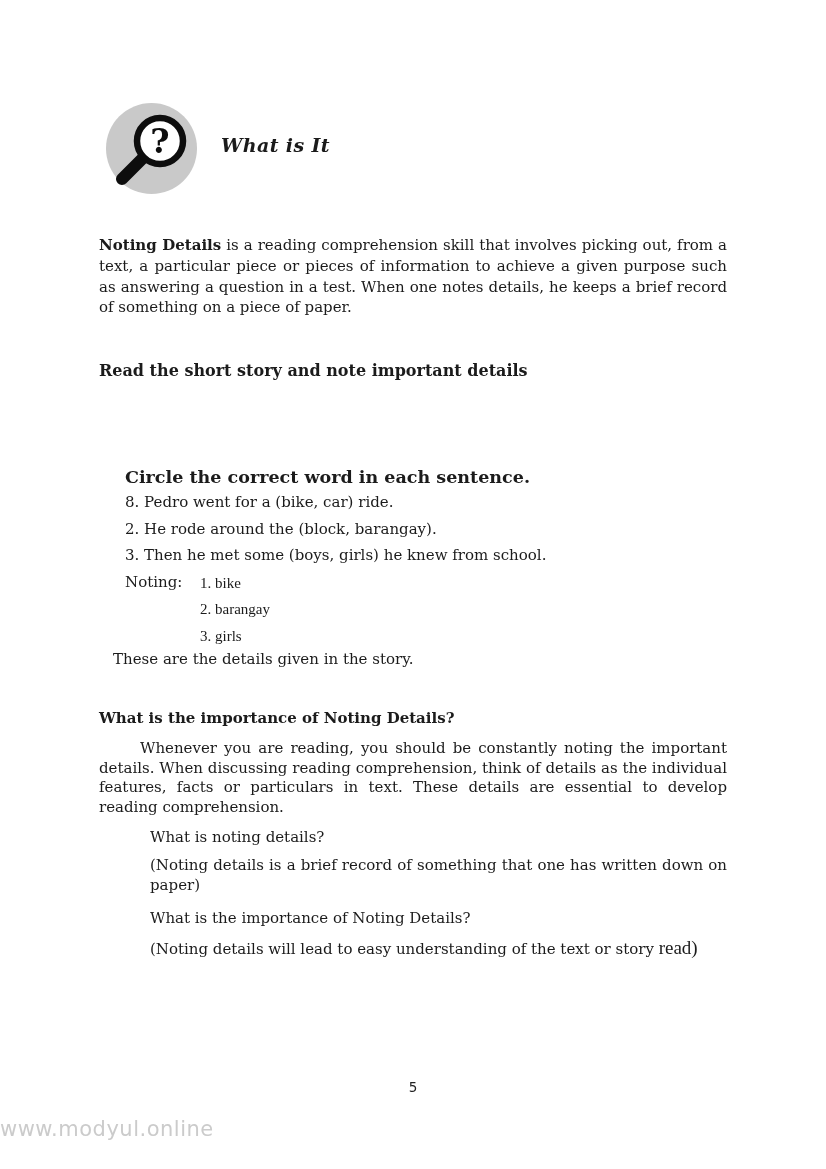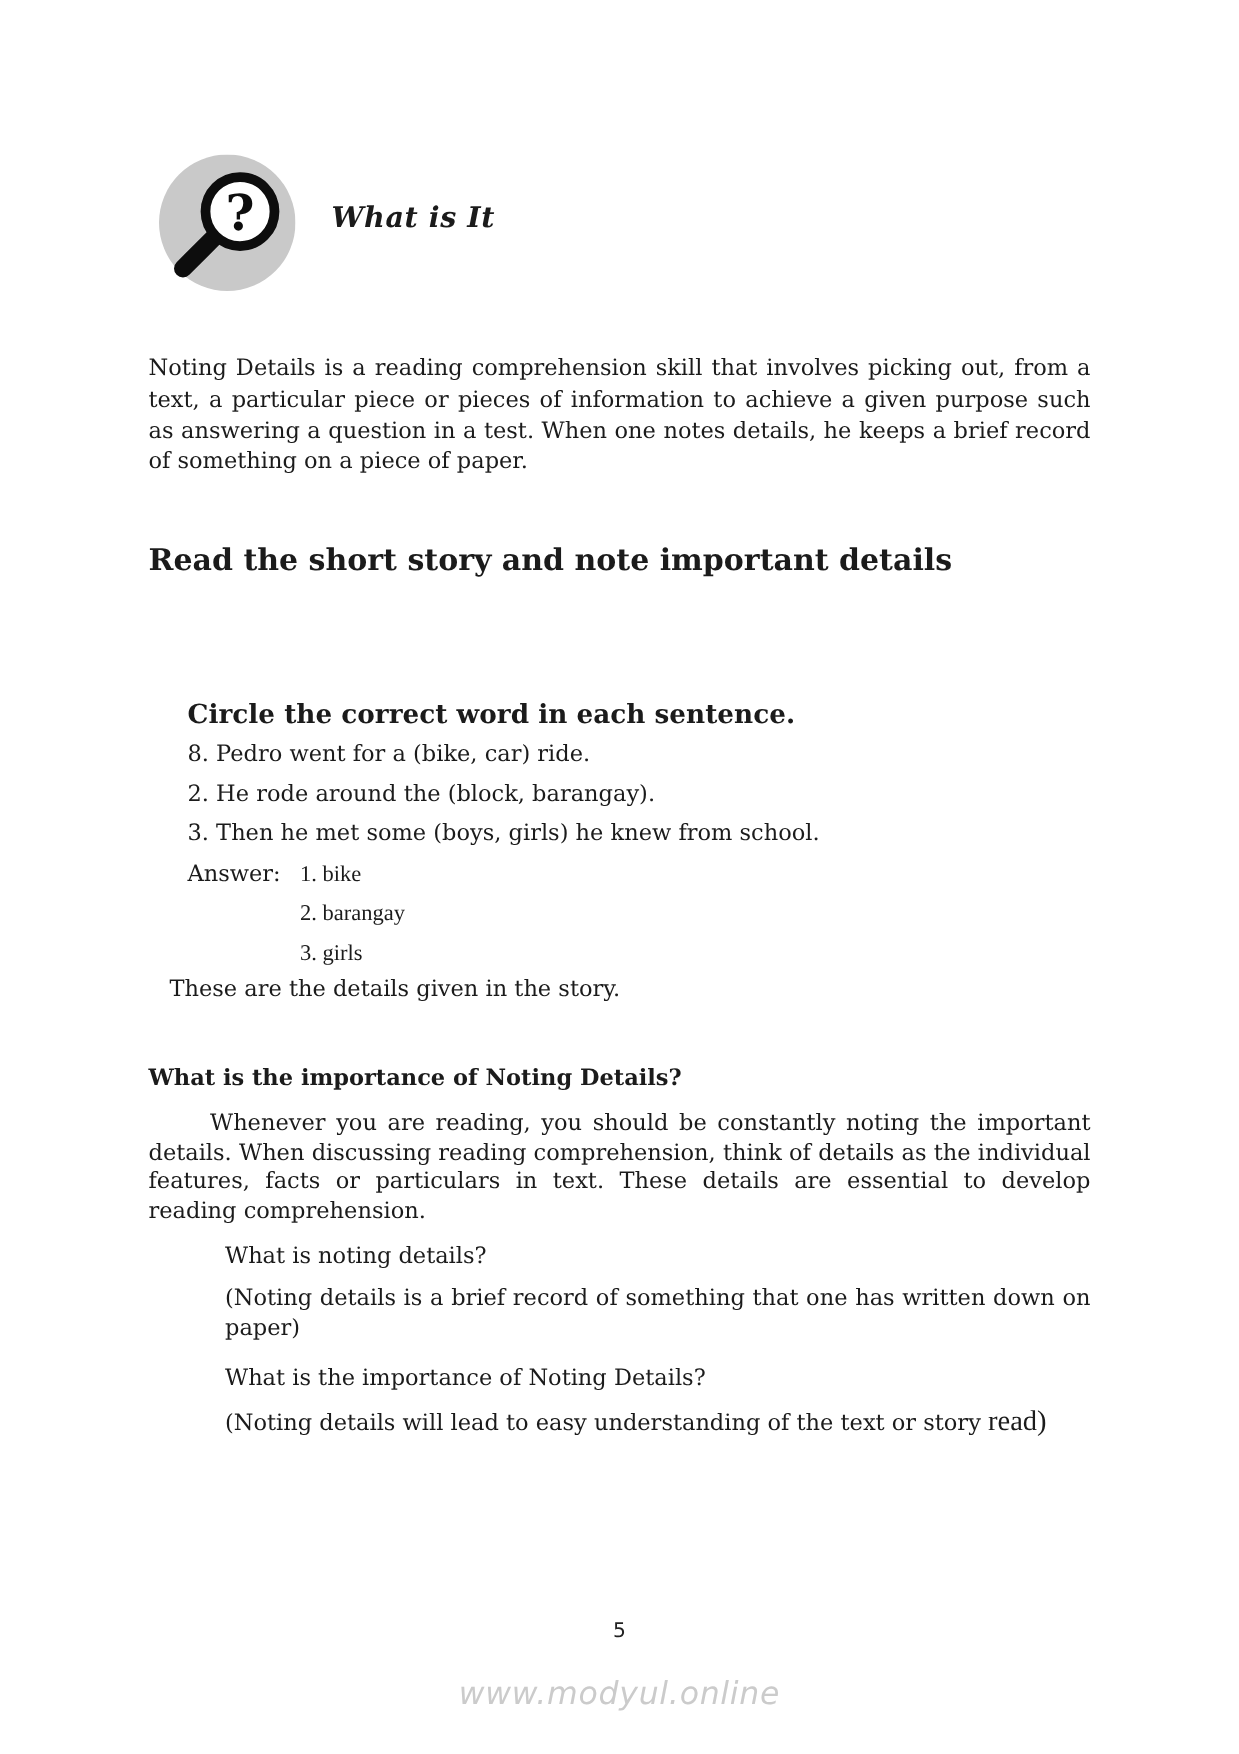--- a/index.html
+++ b/index.html
@@ -36,25 +36,25 @@
     font-style: italic;
     letter-spacing: 0.4px;
   }
 
   
   .block {
     position: absolute;
     left: 99px;
     width: 628px;
   }
-  .bold { font-weight: normal; }
+  .bold { font-weight: bold; }
   .just { text-align: justify; }
 
   .intro       { top: 235px; line-height: 20.8px; }
-  .h-read      { top: 361px; font-size: 20px; font-weight: bold; }
+  .h-read      { top: 361px; font-size: 16px; font-weight: bold; }
   .story       { top: 405px; line-height: 21px; text-indent: 27px; }
   .instruction { top: 467px; left: 125px; width: 602px; font-weight: bold; }
   .q1          { top: 493px; left: 125px; width: 602px; }
   .q2          { top: 520px; left: 125px; width: 602px; }
   .q3          { top: 546px; left: 125px; width: 602px; }
   .answer-label{ top: 573px; left: 125px; width: 100px; }
   .answers     { top: 573px; left: 200px; width: 300px; }
   .ans         { line-height: 20.5px; margin-bottom: 5.8px; font-family: Liberation Serif, serif; }
   .closing     { top: 650px; left: 113px; width: 614px; }
   .h-imp       { top: 709px; font-size: 15px; font-weight: bold; }
@@ -77,26 +77,25 @@
     text-align: center;
     font-family: "DejaVu Sans", sans-serif;
     font-size: 13.5px;
     color: #222222;
   }
   .watermark {
     position: absolute;
     top: 1117px;
     left: 0;
     width: 826px;
-    text-align: center;
+    text-align: left;
     font-family: "DejaVu Sans", sans-serif;
     font-size: 21px;
     color: #cbcbcb;
     letter-spacing: 0.5px;
-    font-style: italic;
   }
 </style>
 </head>
 <body>
 
 <div class="page">
 
   <div class="icon-wrap">
     <svg width="91" height="91" viewBox="0 0 91 91">
       <circle cx="45.5" cy="45.5" r="45.5" fill="#c9c9c9"></circle>
@@ -107,21 +106,21 @@
   </div>
   <h1 class="title">What is It</h1>
 
   <p class="block intro just"><span class="bold">Noting Details</span><span> is a reading comprehension skill that involves picking out, from a text, a particular piece or pieces of information to achieve a given purpose such as answering a question in a test. When one notes details, he keeps a brief record of something on a piece of paper.</span></p>
 
   <h2 class="block h-read">Read the short story and note important details</h2>
   <h3 class="block instruction">Circle the correct word in each sentence.</h3>
   <p class="block q1">8. Pedro went for a (bike, car) ride.</p>
   <p class="block q2">2. He rode around the (block, barangay).</p>
   <p class="block q3">3. Then he met some (boys, girls) he knew from school.</p>
-  <div class="block answer-label">Answer:</div>
+  <div class="block answer-label">Noting:</div>
   <div class="block answers">
     <div class="ans">1. bike</div>
     <div class="ans">2. barangay</div>
     <div class="ans">3. girls</div>
   </div>
   <p class="block closing">These are the details given in the story.</p>
 
   <h2 class="block h-imp">What is the importance of Noting Details?</h2>
   <p class="block para2 just">Whenever you are reading, you should be constantly noting the important details. When discussing reading comprehension, think of details as the individual features, facts or particulars in text. These details are essential to develop reading comprehension.</p>
   <p class="block qa1q">What is noting details?</p>

